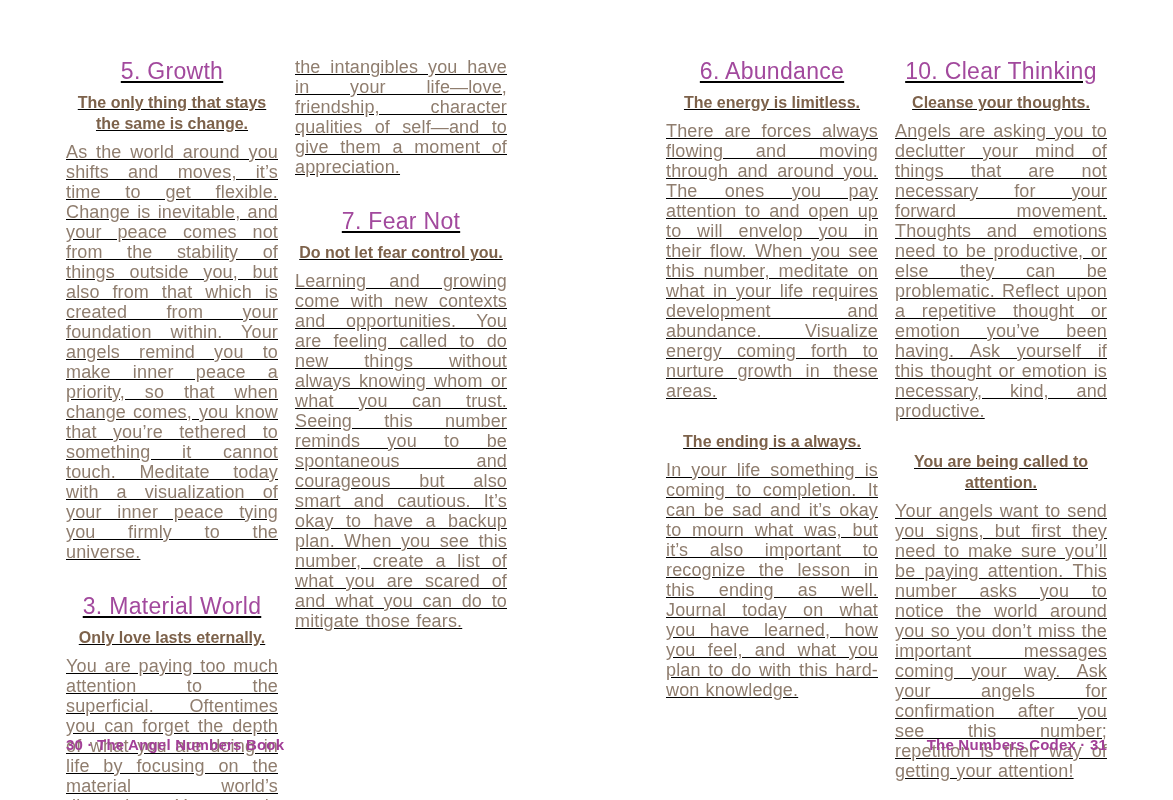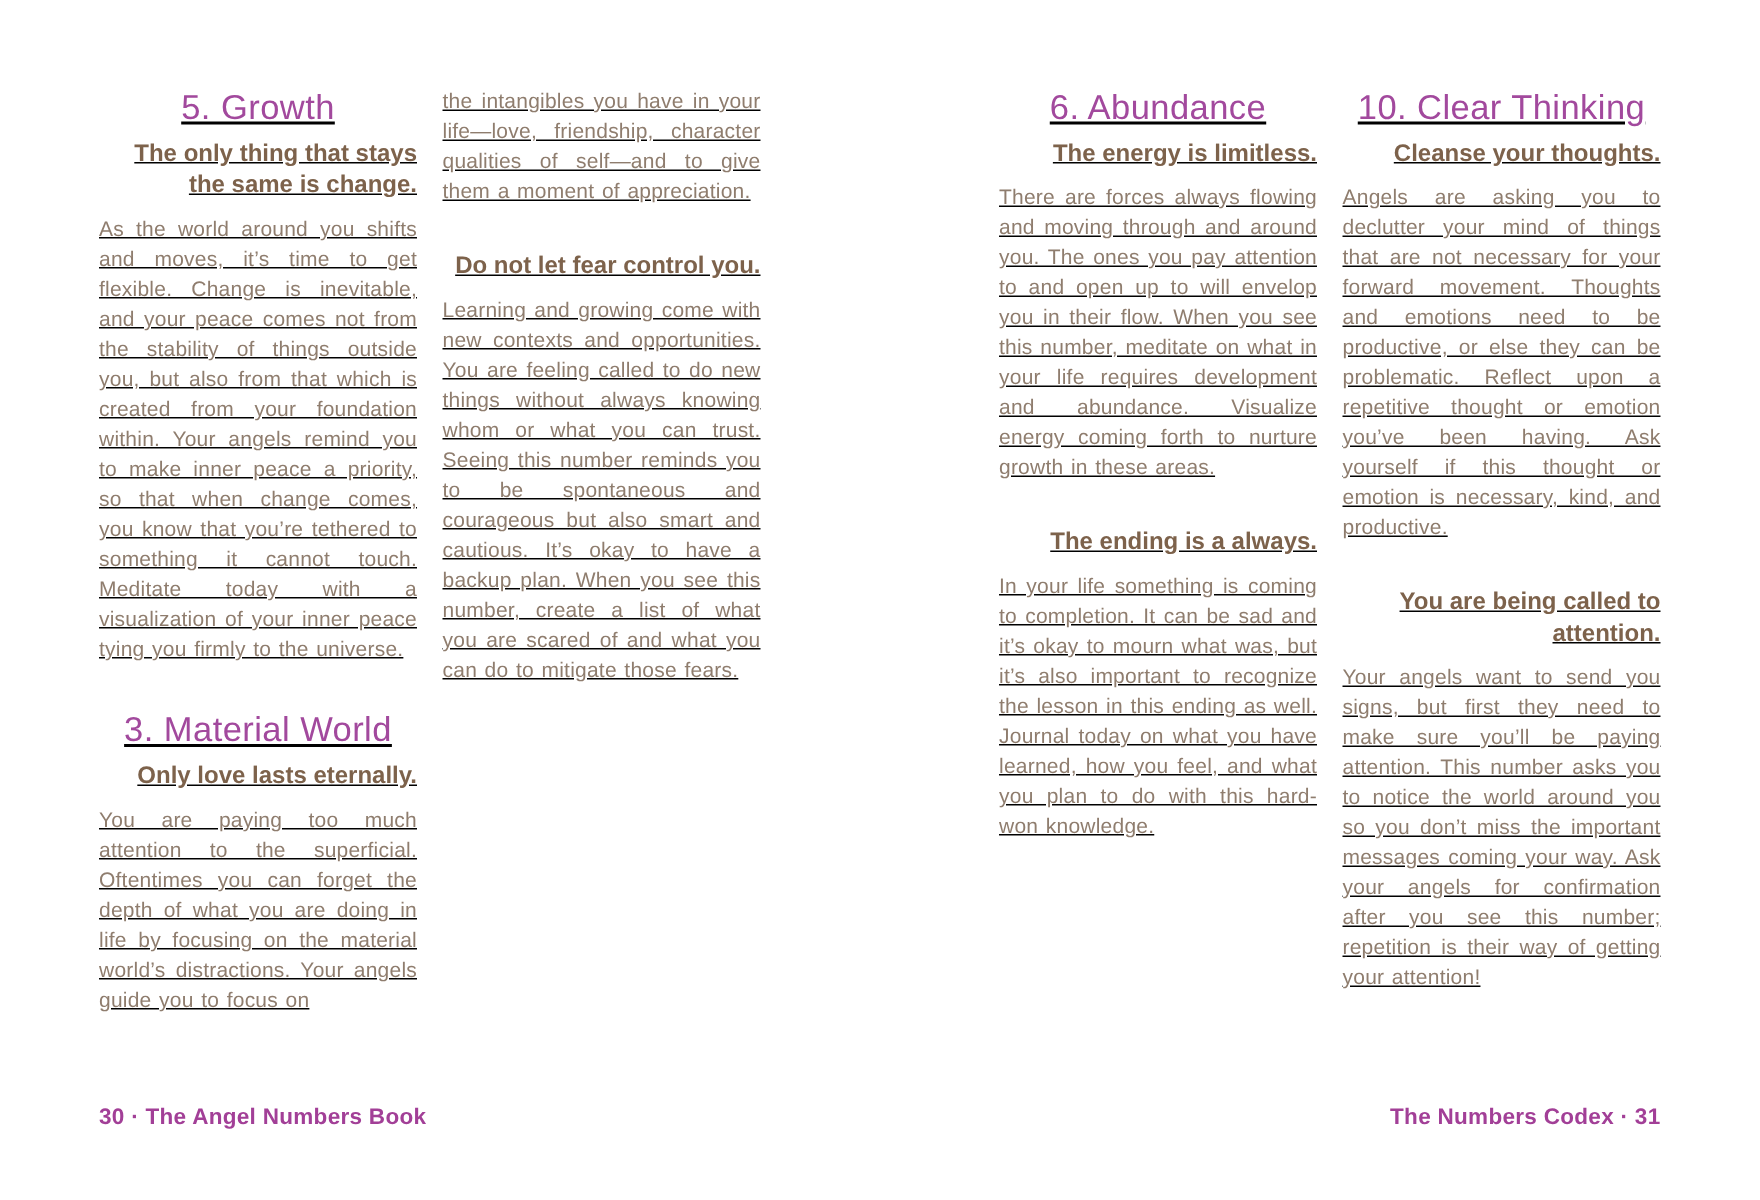--- a/index.html
+++ b/index.html
@@ -31,25 +31,25 @@
     text-align:center;
     margin:0 0 7px 0;
     letter-spacing:0.3px;
   }
   .section-spaced{margin-top:30px;}
   .section-subtitle{
     font-size:16px;
     line-height:21px;
     font-weight:bold;
     color:var(--subtitle);
-    text-align:right;
+    text-align:center;
     margin:0 0 8px 0;
   }
   .section-body{
-    font-size:14px;
+    font-size:18px;
     line-height:20px;
     color:var(--body);
     text-align:justify;
     margin:0;
     word-spacing:1px;
     letter-spacing:0.15px;
     hyphens:auto;
     -webkit-hyphens:auto;
   }
   .body-continued{margin-bottom:0;}
@@ -84,20 +84,21 @@
           <h2 class="section-heading">3. Material World</h2>
           <p class="section-subtitle">Only love lasts eternally.</p>
           <p class="section-body">You are paying too much attention to the superficial. Oftentimes you can forget the depth of what you are doing in life by focusing on the material world’s distractions. Your angels guide you to focus on</p>
         </section>
       </div>
 
       <div class="col">
         <p class="section-body body-continued">the intangibles you have in your life—love, friendship, character qualities of self—and to give them a moment of appreciation.</p>
 
         <section class="section-spaced">
+          <h2 class="section-heading">7. Fear Not</h2>
           <p class="section-subtitle">Do not let fear control you.</p>
           <p class="section-body">Learning and growing come with new contexts and opportunities. You are feeling called to do new things without always knowing whom or what you can trust. Seeing this number reminds you to be spontaneous and courageous but also smart and cautious. It’s okay to have a backup plan. When you see this number, create a list of what you are scared of and what you can do to mitigate those fears.</p>
         </section>
       </div>
 
     </div>
     <div class="page-footer footer-left">30 · The Angel Numbers Book</div>
   </div>
 
   <div class="page page-right">

